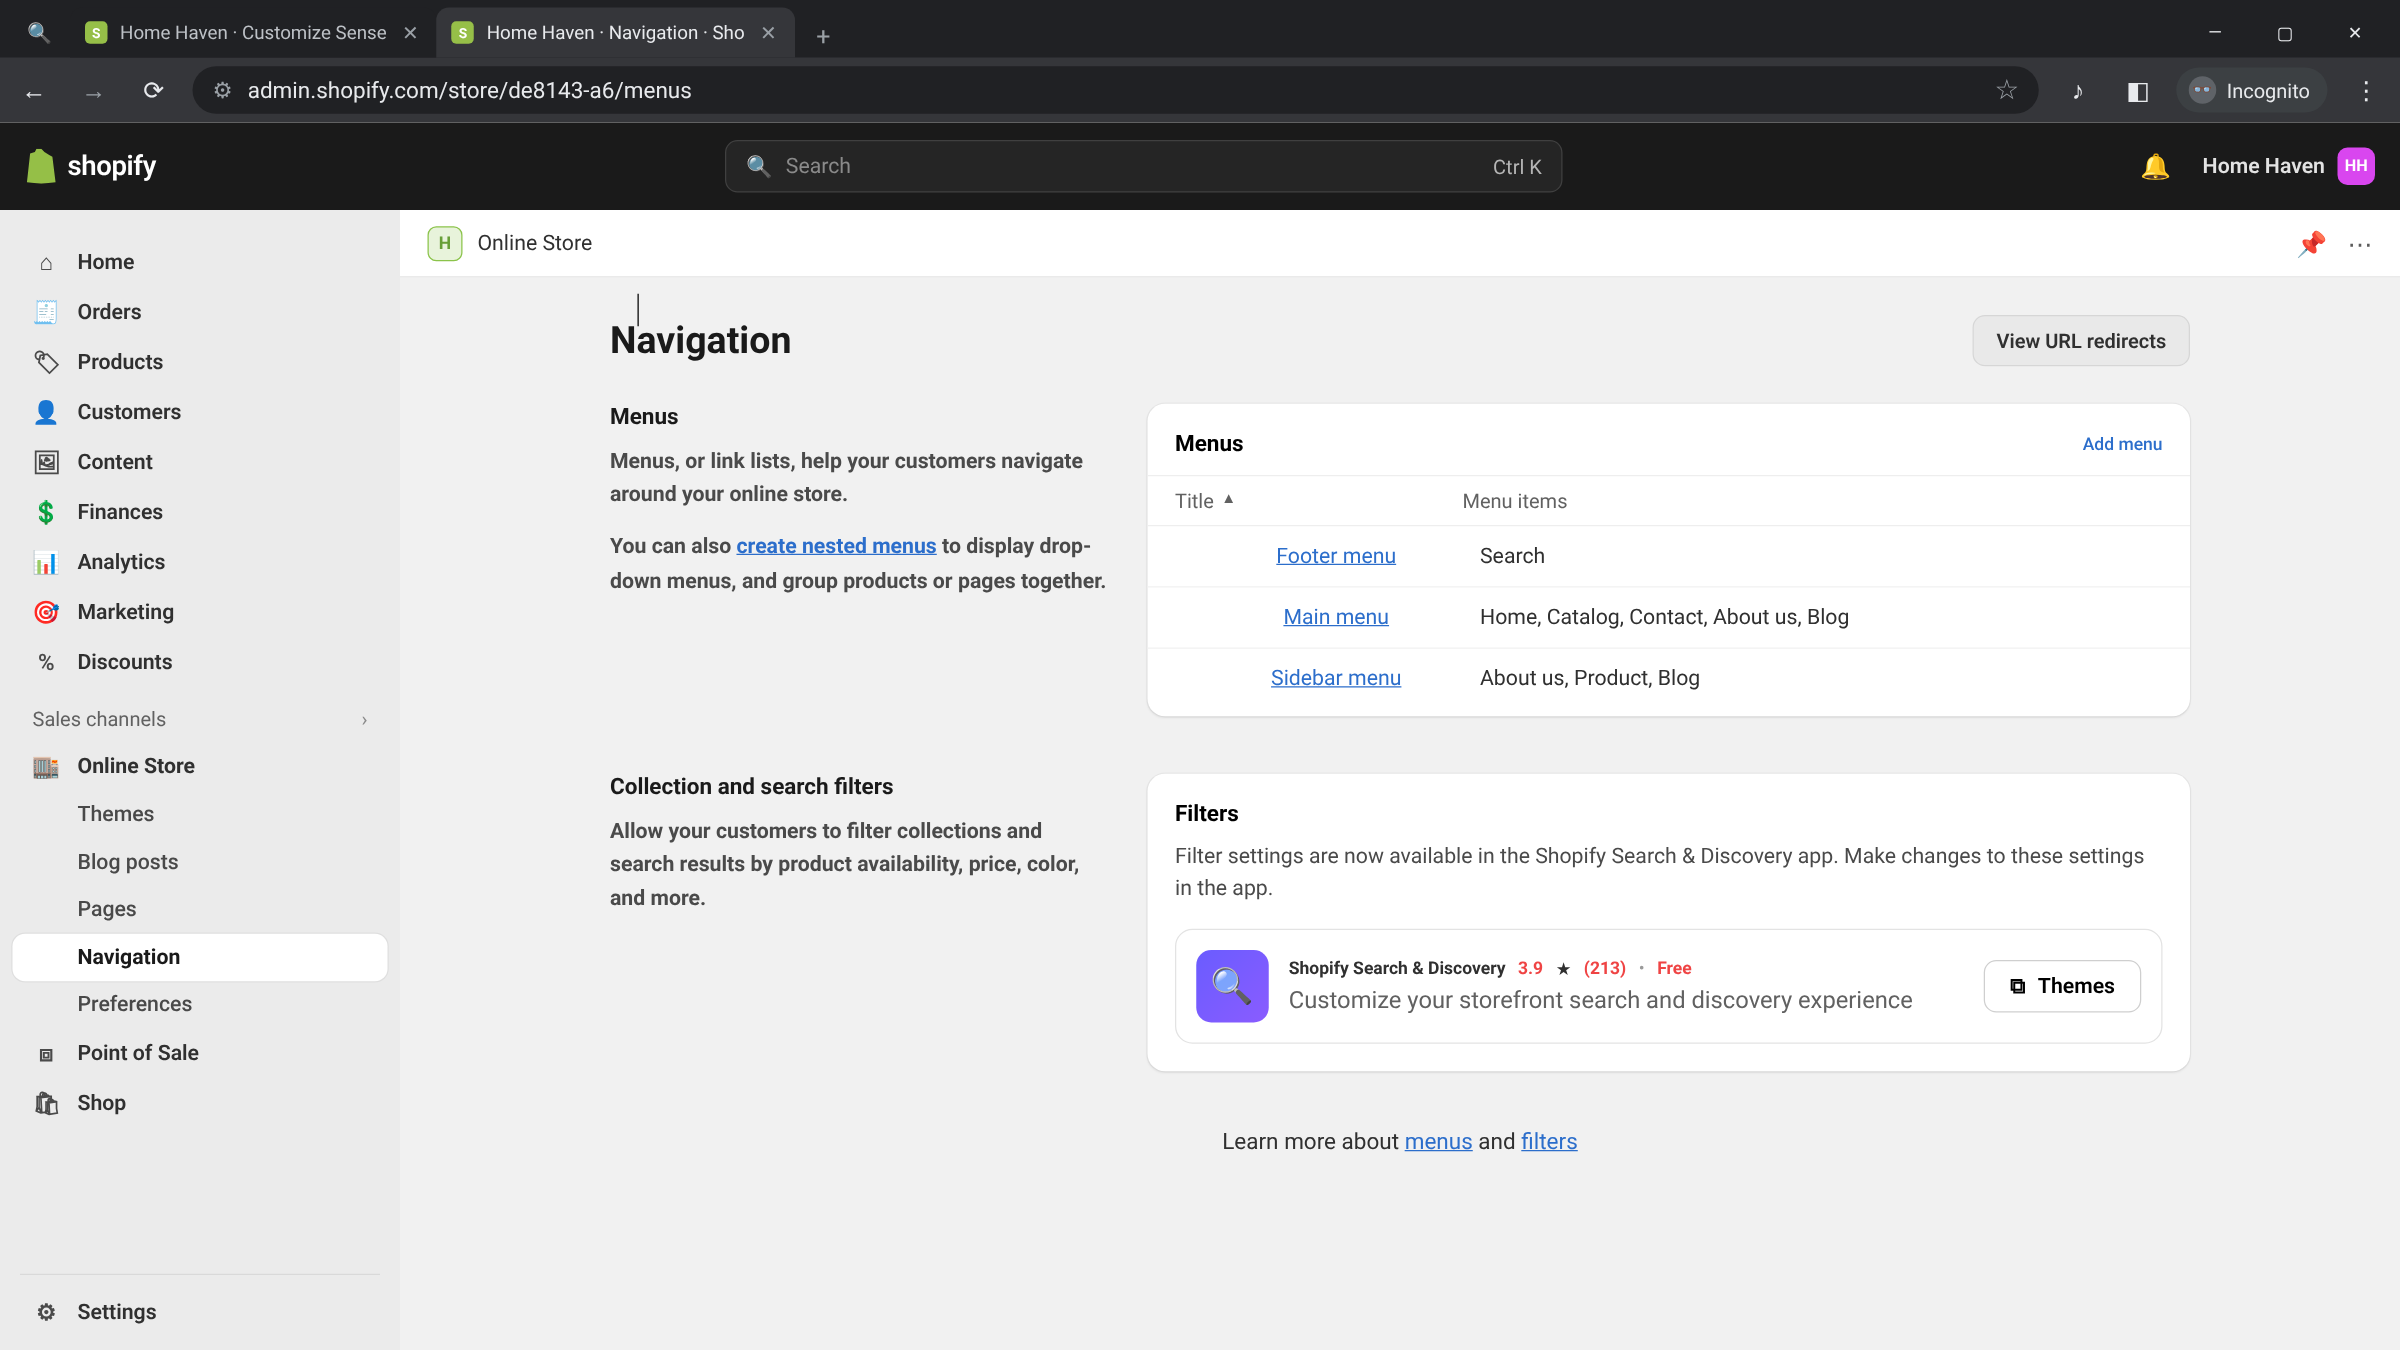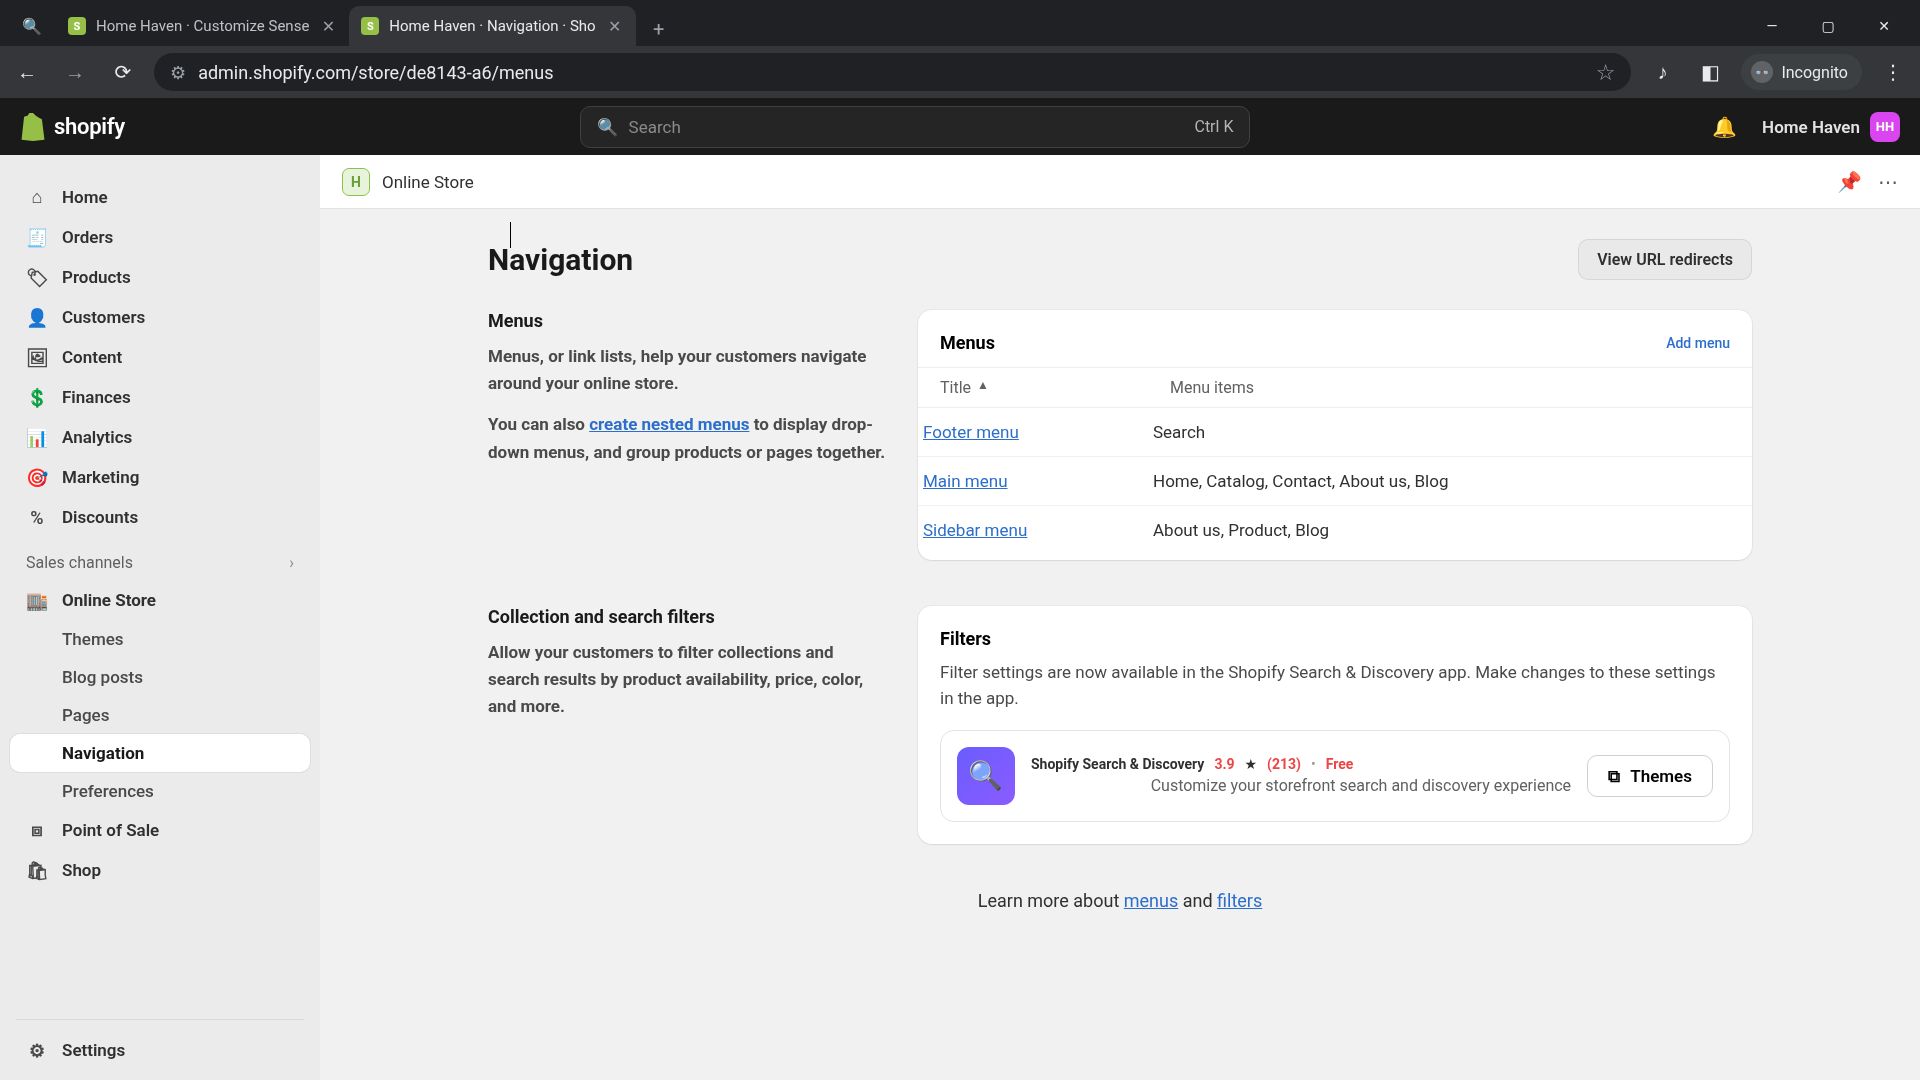--- a/index.html
+++ b/index.html
@@ -22,21 +22,21 @@
   .tb-btn { width:34px; height:34px; display:flex; align-items:center; justify-content:center; color:#9aa0a6; font-size:20px; border-radius:50%;}
   .tb-btn.enabled { color:#e8eaed; }
   .omni { flex:1; background:#202124; border-radius:24px; height:38px; display:flex; align-items:center; padding:0 16px; gap:12px; color:#e8eaed; font-size:18px;}
   .omni .site-btn { color:#9aa0a6; font-size:18px;}
   .omni .star { margin-left:auto; color:#9aa0a6; font-size:22px;}
   .incognito-pill { background:#3c4043; border-radius:20px; height:36px; display:flex; align-items:center; padding:0 14px 0 10px; gap:8px; }
   .incognito-pill .ico { width:22px; height:22px; border-radius:50%; background:#5f6368; display:flex; align-items:center; justify-content:center; font-size:13px;}
 
   
   .app { position:relative; height:calc(1080px - 98px); display:flex; flex-direction:column; background:#f1f1f1;}
-  .topbar { height:57px; background:#1a1a1a; display:flex; align-items:center; padding:0 20px; color:#fff; }
+  .topbar { height:70px; background:#1a1a1a; display:flex; align-items:center; padding:0 20px; color:#fff; }
   .logo { display:flex; align-items:center; gap:8px; font-size:22px; font-weight:600; letter-spacing:-0.3px;}
   .logo svg{display:block;}
   .search-wrap { margin:0 auto; width:670px; }
   .search { height:42px; border:1px solid #404040; background:#252525; border-radius:10px; display:flex; align-items:center; padding:0 16px; color:#8a8a8a; font-size:17px; gap:10px;}
   .search .kbd { margin-left:auto; color:#b5b5b5; font-size:16px;}
   .top-right { display:flex; align-items:center; gap:18px; }
   .bell { width:38px; height:38px; border-radius:10px; display:flex; align-items:center; justify-content:center; color:#c9c9c9; font-size:20px;}
   .store-chip { display:flex; align-items:center; gap:10px; color:#e3e3e3; font-size:17px; font-weight:600;}
   .store-av { width:30px; height:30px; background:#d946ef; color:#fff; border-radius:8px; display:flex; align-items:center; justify-content:center; font-size:13px; font-weight:700;}
 
@@ -67,35 +67,35 @@
   .side-info h2{font-size:18px;font-weight:700;color:#1a1a1a;margin-bottom:12px;}
   .side-info p{font-size:17px;line-height:1.6;color:#4a4a4a;margin-bottom:14px;font-weight:bold;}
   .side-info a{color:#2c6ecb;text-decoration:underline;}
 
   .card{flex:1;background:#fff;border-radius:14px;box-shadow:0 1px 2px rgba(0,0,0,0.07),0 0 0 1px rgba(0,0,0,0.04);padding:22px 0 6px;}
   .card-head{display:flex;align-items:center;justify-content:space-between;padding:0 22px 14px;}
   .card-head h3{font-size:18px;font-weight:700;}
   .link-action{color:#2c6ecb;font-size:14px;font-weight:500;text-decoration:none;}
   .thead{display:flex;padding:10px 22px;color:#616161;font-size:16px;border-top:1px solid #eee;border-bottom:1px solid #eee;}
   .thead .col-title{width:230px;display:flex;align-items:flex-start;gap:6px;}
-  .trow{display:flex;padding:14px 5px;border-bottom:1px solid #f1f1f1;font-size:17px;color:#303030;}
+  .trow{display:flex;padding:14px 36px;border-bottom:1px solid #f1f1f1;font-size:17px;color:#303030;text-align:center;}
   .trow:last-child{border-bottom:none;}
   .trow a{color:#2c6ecb;text-decoration:underline;width:230px;display:inline-block;}
   
   .filters-card{flex:1;background:#fff;border-radius:14px;box-shadow:0 1px 2px rgba(0,0,0,0.07),0 0 0 1px rgba(0,0,0,0.04);padding:22px;}
   .filters-card h3{font-size:18px;font-weight:700;margin-bottom:10px;}
   .filters-card p{font-size:17px;color:#4a4a4a;line-height:1.55;margin-bottom:18px;}
   .app-box{border:1px solid #e3e3e3;border-radius:14px;padding:16px;display:flex;align-items:center;gap:16px;}
   .app-ico{width:58px;height:58px;border-radius:12px;background:linear-gradient(135deg,#6a5cff,#8a5cff);display:flex;align-items:center;justify-content:center;color:#fff;font-size:28px;}
   .app-meta{flex:1;}
   .app-title-row{display:flex;align-items:center;gap:10px;font-size:14px;color:#303030;}
   .app-title-row .name{font-weight:700;}
   .app-title-row .muted{color:#ef4444;font-weight:bold;}
   .app-title-row .dot{color:#9a9a9a;}
-  .app-desc{color:#616161;font-size:16px;margin-top:4px;text-align:right;}
+  .app-desc{color:#616161;font-size:19px;margin-top:4px;}
   .install-btn{background:#fff;border:1px solid #cfcfcf;border-radius:10px;padding:10px 20px;font-size:17px;font-weight:600;display:flex;align-items:center;gap:10px;}
 
   .learn{ text-align:center; font-size:18px; color:#303030; margin-top:24px;}
   .learn a{color:#2c6ecb;text-decoration:underline;}
   
   .caret-over{position:relative;}
   .caret-over::before{content:"";position:absolute;left:22px;top:-20px;width:1px;height:26px;background:#000;}
 </style>
 </head>
 <body>

